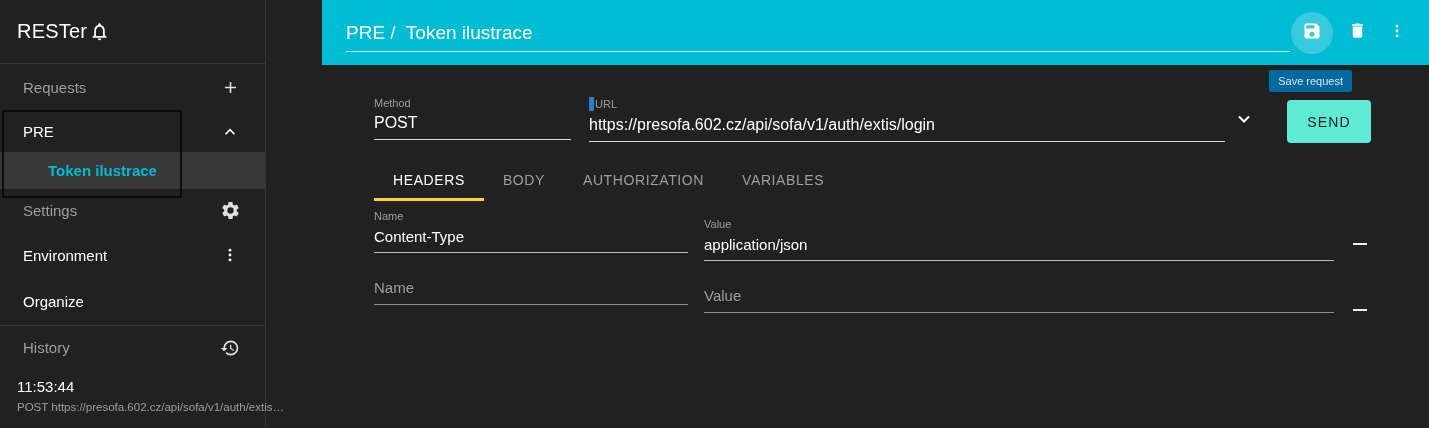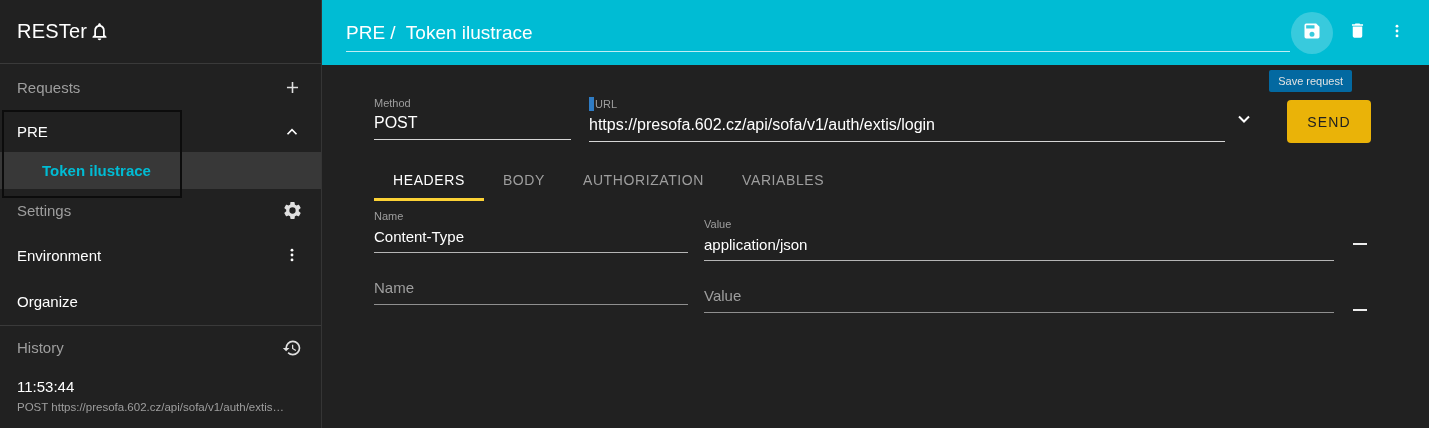--- a/index.html
+++ b/index.html
@@ -1,26 +1,26 @@
 <!DOCTYPE html>
 <html><head>
 <meta charset="utf-8">
 <style>
   * { margin:0; padding:0; box-sizing:border-box; }
   html,body { width:1429px; height:428px; background:#212121; overflow:hidden;
               font-family:"Liberation Sans", sans-serif; }
   .app { position:relative; width:1429px; height:428px; background:#212121; }
 
   
-  .sidebar { position:absolute; left:0; top:0; width:322px; height:428px;
+  .sidebar { position:absolute; left:0; top:0; width:266px; height:428px;
              background:#212121; border-right:1px solid #353535; }
   .sb-header { position:relative; height:64px; border-bottom:1px solid #3a3a3a;
                display:flex; align-items:center; padding:0 17px; }
   .sb-title { color:#fff; font-size:20px; letter-spacing:.2px; }
-  .sb-row { position:relative; display:flex; align-items:center; padding:0 17px; }
+  .sb-row { position:relative; display:flex; align-items:center; padding:0 23px; }
   .sb-row .grow { flex:1; }
   .sb-label-dim { color:#9e9e9e; font-size:15px; }
   .sb-label { color:#fff; font-size:15px; }
   .row-requests { height:47px; }
   .row-pre { height:41px;text-align:center; }
   .row-token { height:37px; background:#383838; }
   .token-label { color:#00bcd4; font-size:15px; font-weight:bold; margin-left:25px; }
   .row-settings { height:43px; }
   .row-env { height:46px; }
   .row-org { height:46px; }
@@ -60,21 +60,21 @@
   .f-label { color:#9e9e9e; font-size:11px; display:flex; align-items:center; }
   .caret { display:inline-block; width:5px; height:14px; background:#2f7cc4;
            margin-right:1px; }
   .f-value { color:#fff; font-size:16px; margin-top:5px; padding-bottom:7px;
              border-bottom:1px solid #d6d6d6; white-space:nowrap; overflow:hidden; }
   .method-field { left:52px; top:32px; width:197px; }
   .url-field { left:267px; top:32px; width:636px; }
   .url-chevron { position:absolute; left:908px; top:44px; width:28px; height:24px;
                  display:flex; align-items:center; justify-content:center; cursor:pointer; }
   .send-btn { position:absolute; left:965px; top:35px; width:84px; height:43px;
-              background:#eab308; color:#212121; border:none; border-radius:4px;
+              background:#5eead4; color:#212121; border:none; border-radius:4px;
               font-size:14px; font-weight:500; letter-spacing:1.1px; cursor:pointer;
               font-family:"Liberation Sans",sans-serif; }
 
   .tabs { position:absolute; left:52px; top:96px; display:flex; height:40px; }
   .tab { height:40px; display:flex; align-items:center; padding:0 19px;
          color:#9e9e9e; font-size:14px; font-weight:500; letter-spacing:.6px;
          cursor:pointer; border-bottom:3px solid transparent; }
   .tab.active { color:#fff; border-bottom:3px solid #fcd235; }
 
   .hrow { position:absolute; left:52px; width:995px; height:52px; }

